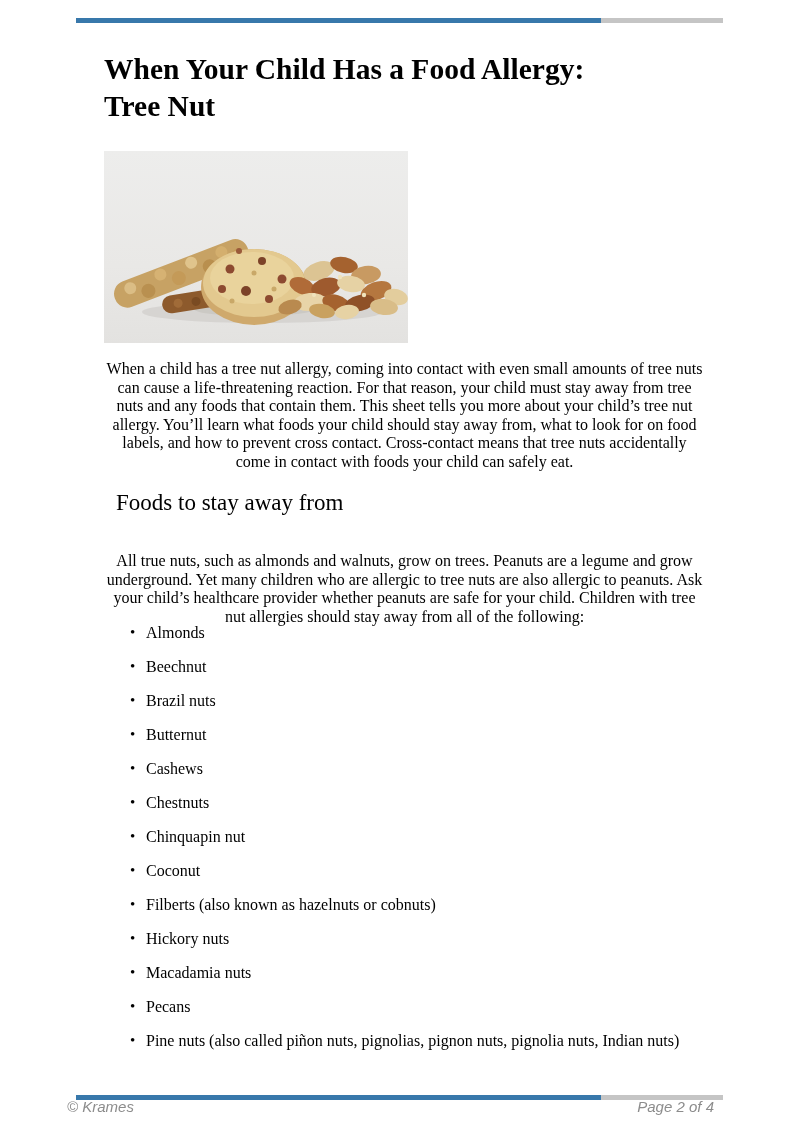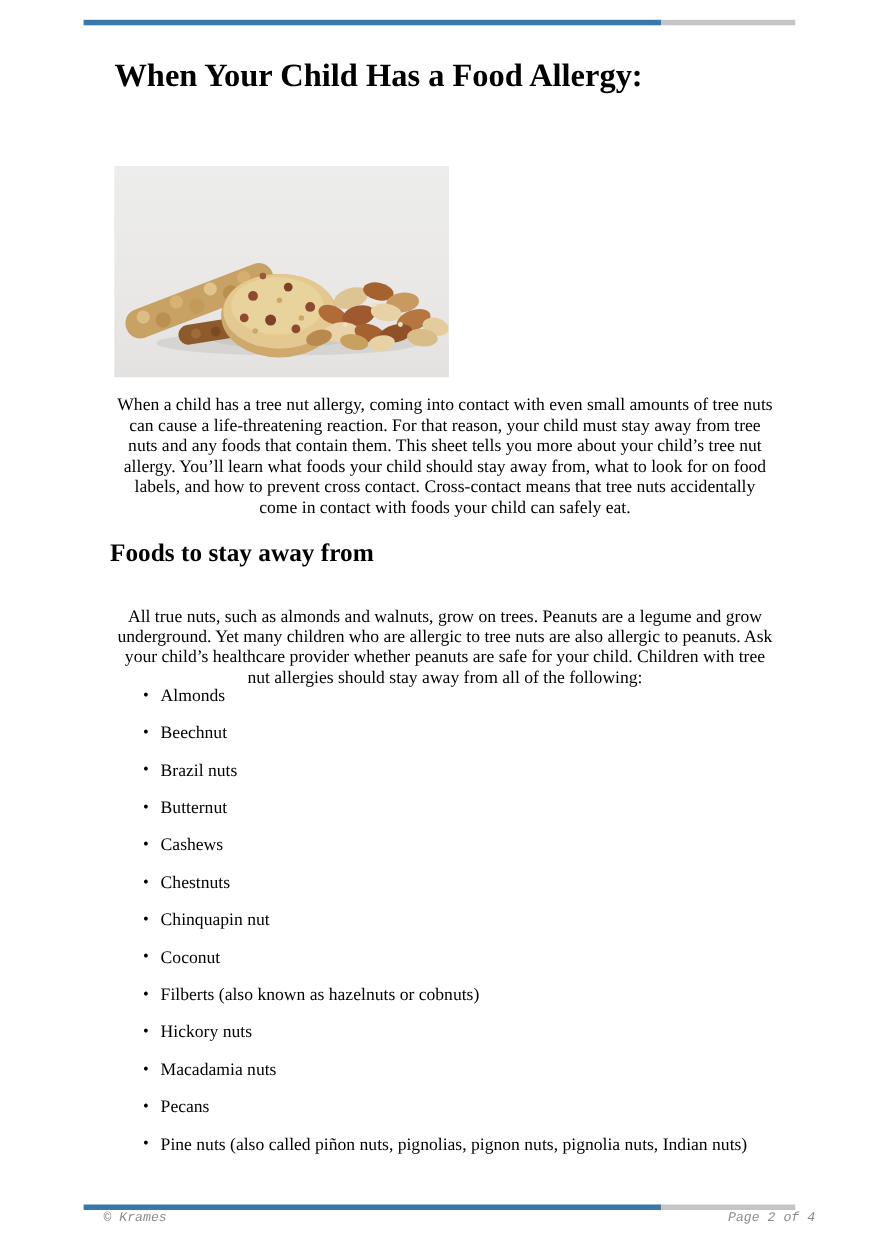--- a/index.html
+++ b/index.html
@@ -32,54 +32,55 @@
   }
   .photo svg{display:block;}
 
   
   .para{
     position:absolute;left:104px;width:601px;margin:0;
     font-size:16px;line-height:18.6px;color:#000;text-align:center;
   }
   .intro{top:360px;}
   .h2{
-    position:absolute;left:100px;top:490px;margin:0;
-    font-size:23px;line-height:26px;font-weight:bold;color:#000;
+    position:absolute;left:116px;top:490px;margin:0;
+    font-size:23px;line-height:26px;font-weight:normal;color:#000;
   }
   .body2{top:536px;margin-top:16px;}
 
   
   .nutlist{
     position:absolute;left:104px;top:624px;width:620px;
     margin:0;padding:0;list-style:none;
     font-size:16px;line-height:18.6px;
   }
   .nutlist li{position:relative;padding-left:42px;margin:0 0 15.4px 0;}
   .nutlist .bullet{position:absolute;left:26px;top:-1px;font-size:15px;}
 
   
   .footrow{
-    position:absolute;left:94px;top:1101px;width:647px;
+    position:absolute;left:67px;top:1101px;width:647px;
     display:flex;justify-content:space-between;align-items:flex-start;
-    font-family:Liberation Mono, monospace;
-    font-style:italic;font-size:12px;line-height:12px;color:#8c8c8c;
+    font-family:Liberation Sans, sans-serif;
+    font-style:italic;font-size:15px;line-height:12px;color:#8c8c8c;
   }
 </style>
 </head>
 <body>
 
 <div class="page">
 
   <div class="rule rule-top">
     <span class="blue"></span>
     <span class="gray"></span>
   </div>
 
   <h1 class="title">
     <span>When Your Child Has a Food Allergy:</span>
+    <span>Tree Nut</span>
   </h1>
 
   <div class="photo" title="Photo of nut bars, a chocolate chip cookie, and mixed tree nuts on a gray background">
     <svg width="304" height="192" viewBox="0 0 304 192">
       <defs>
         <linearGradient id="pbg" x1="0" y1="0" x2="0" y2="1">
           <stop offset="0" stop-color="#ededec"></stop>
           <stop offset="0.6" stop-color="#e9e8e6"></stop>
           <stop offset="1" stop-color="#e3e2e0"></stop>
         </linearGradient>

